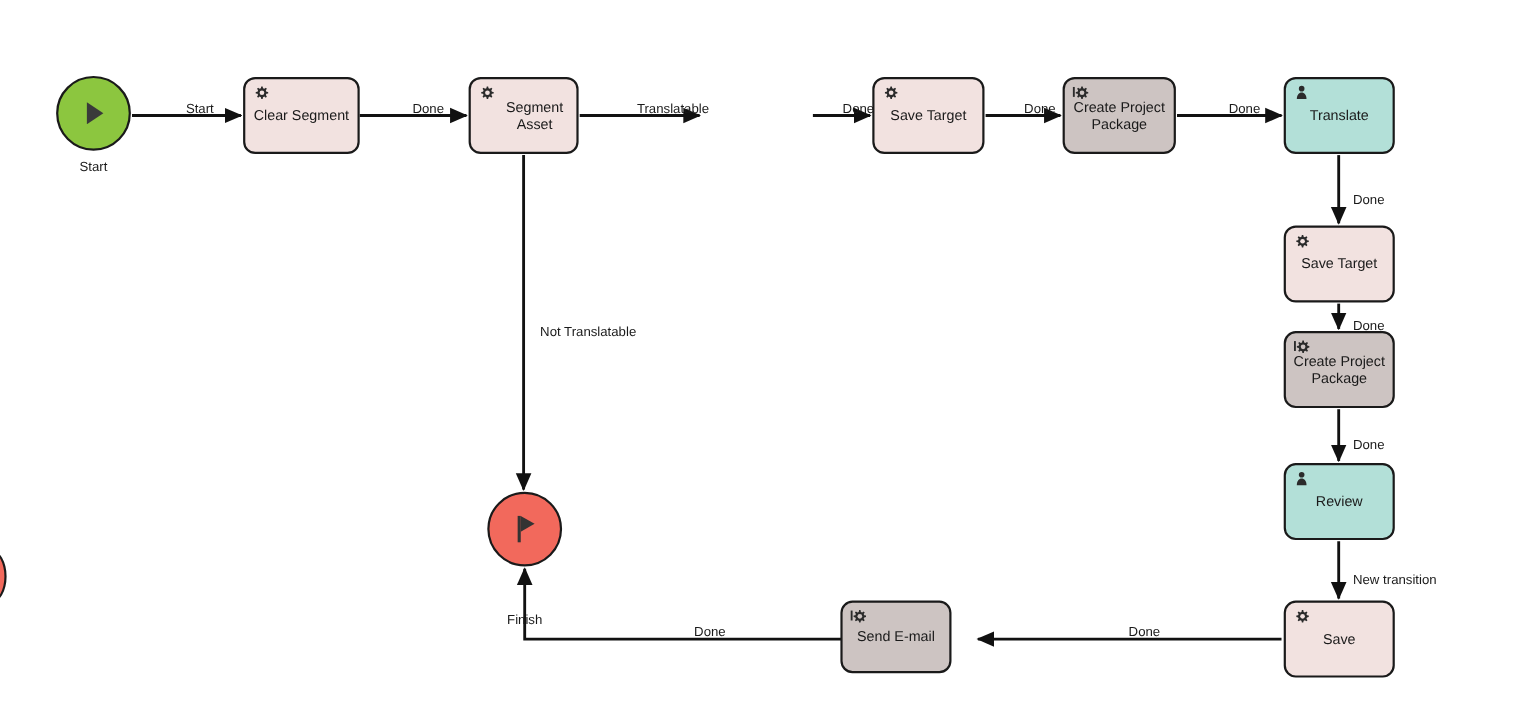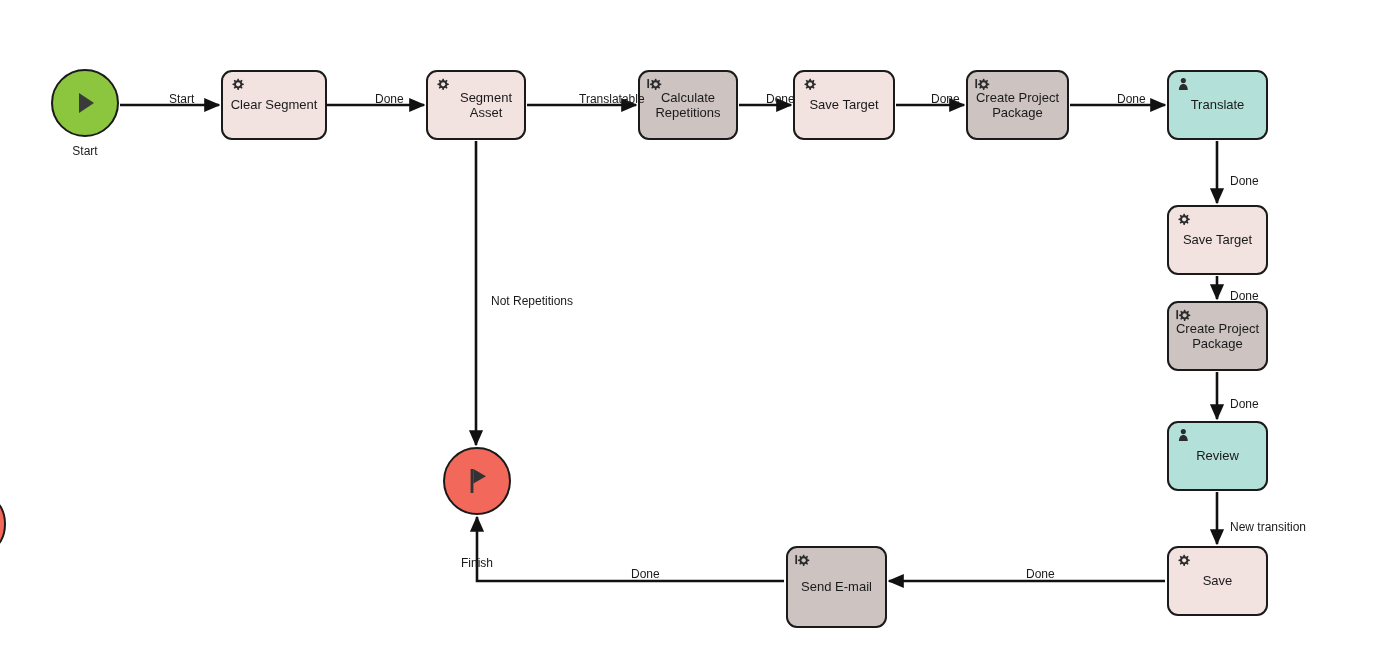--- a/index.html
+++ b/index.html
@@ -146,91 +146,82 @@
   </div>
 
   <div class="node service" style="left:426px; top:70px; width:100px; height:70px;padding-left:26px;">
     <svg class="node-icon" viewBox="0 0 20 20">
       <path fill="#2b2b2b" d="M10 3.1 L11.5 3.1 L11.9 5.0 L13.3 5.6 L14.9 4.5 L16.0 5.6 L14.9 7.2 L15.5 8.6 L17.4 9.0 L17.4 10.5 L15.5 10.9 L14.9 12.3 L16.0 13.9 L14.9 15.0 L13.3 13.9 L11.9 14.5 L11.5 16.4 L10.0 16.4 L9.6 14.5 L8.2 13.9 L6.6 15.0 L5.5 13.9 L6.6 12.3 L6.0 10.9 L4.1 10.5 L4.1 9.0 L6.0 8.6 L6.6 7.2 L5.5 5.6 L6.6 4.5 L8.2 5.6 L9.6 5.0 Z"></path>
       <circle cx="10.75" cy="9.75" r="2.5" fill="#f2e2e0"></circle>
     </svg>
     <span class="label">Segment Asset</span>
   </div>
 
-  <div class="node script" style="left:638px; top:70px; width:100px; height:70px;">
+
+  <div class="node service" style="left:793px; top:70px; width:102px; height:70px;">
+    <svg class="node-icon" viewBox="0 0 20 20">
+      <path fill="#2b2b2b" d="M10 3.1 L11.5 3.1 L11.9 5.0 L13.3 5.6 L14.9 4.5 L16.0 5.6 L14.9 7.2 L15.5 8.6 L17.4 9.0 L17.4 10.5 L15.5 10.9 L14.9 12.3 L16.0 13.9 L14.9 15.0 L13.3 13.9 L11.9 14.5 L11.5 16.4 L10.0 16.4 L9.6 14.5 L8.2 13.9 L6.6 15.0 L5.5 13.9 L6.6 12.3 L6.0 10.9 L4.1 10.5 L4.1 9.0 L6.0 8.6 L6.6 7.2 L5.5 5.6 L6.6 4.5 L8.2 5.6 L9.6 5.0 Z"></path>
+      <circle cx="10.75" cy="9.75" r="2.5" fill="#f2e2e0"></circle>
+    </svg>
+    <span class="label">Save Target</span>
+  </div>
+
+  <div class="node script" style="left:966px; top:70px; width:103px; height:70px;">
     <svg class="node-icon" viewBox="0 0 20 20">
       <rect x="1.6" y="3.6" width="2.0" height="10.6" fill="#2b2b2b"></rect>
       <path fill="#2b2b2b" d="M10.6 3.1 L12.1 3.1 L12.5 5.0 L13.9 5.6 L15.5 4.5 L16.6 5.6 L15.5 7.2 L16.1 8.6 L18.0 9.0 L18.0 10.5 L16.1 10.9 L15.5 12.3 L16.6 13.9 L15.5 15.0 L13.9 13.9 L12.5 14.5 L12.1 16.4 L10.6 16.4 L10.2 14.5 L8.8 13.9 L7.2 15.0 L6.1 13.9 L7.2 12.3 L6.6 10.9 L4.7 10.5 L4.7 9.0 L6.6 8.6 L7.2 7.2 L6.1 5.6 L7.2 4.5 L8.8 5.6 L10.2 5.0 Z"></path>
       <circle cx="11.35" cy="9.75" r="2.5" fill="#cdc4c2"></circle>
     </svg>
-    <span class="label">Calculate
-Repetitions</span>
-  </div>
-
-  <div class="node service" style="left:793px; top:70px; width:102px; height:70px;">
+    <span class="label">Create Project
+Package</span>
+  </div>
+
+  <div class="node manual" style="left:1167px; top:70px; width:101px; height:70px;text-align:center;">
+    <svg class="node-icon" viewBox="0 0 20 20">
+      <circle cx="9.8" cy="5.4" r="3.0" fill="#2b2b2b"></circle>
+      <path fill="#2b2b2b" d="M4.6 16.6 C 4.6 11.8 7.0 9.4 9.8 9.4 C 12.6 9.4 15.0 11.8 15.0 16.6 Z"></path>
+    </svg>
+    <span class="label">Translate</span>
+  </div>
+
+  <div class="node service" style="left:1167px; top:205px; width:101px; height:70px;">
     <svg class="node-icon" viewBox="0 0 20 20">
       <path fill="#2b2b2b" d="M10 3.1 L11.5 3.1 L11.9 5.0 L13.3 5.6 L14.9 4.5 L16.0 5.6 L14.9 7.2 L15.5 8.6 L17.4 9.0 L17.4 10.5 L15.5 10.9 L14.9 12.3 L16.0 13.9 L14.9 15.0 L13.3 13.9 L11.9 14.5 L11.5 16.4 L10.0 16.4 L9.6 14.5 L8.2 13.9 L6.6 15.0 L5.5 13.9 L6.6 12.3 L6.0 10.9 L4.1 10.5 L4.1 9.0 L6.0 8.6 L6.6 7.2 L5.5 5.6 L6.6 4.5 L8.2 5.6 L9.6 5.0 Z"></path>
       <circle cx="10.75" cy="9.75" r="2.5" fill="#f2e2e0"></circle>
     </svg>
     <span class="label">Save Target</span>
   </div>
 
-  <div class="node script" style="left:966px; top:70px; width:103px; height:70px;">
+  <div class="node script" style="left:1167px; top:301px; width:101px; height:70px;">
     <svg class="node-icon" viewBox="0 0 20 20">
       <rect x="1.6" y="3.6" width="2.0" height="10.6" fill="#2b2b2b"></rect>
       <path fill="#2b2b2b" d="M10.6 3.1 L12.1 3.1 L12.5 5.0 L13.9 5.6 L15.5 4.5 L16.6 5.6 L15.5 7.2 L16.1 8.6 L18.0 9.0 L18.0 10.5 L16.1 10.9 L15.5 12.3 L16.6 13.9 L15.5 15.0 L13.9 13.9 L12.5 14.5 L12.1 16.4 L10.6 16.4 L10.2 14.5 L8.8 13.9 L7.2 15.0 L6.1 13.9 L7.2 12.3 L6.6 10.9 L4.7 10.5 L4.7 9.0 L6.6 8.6 L7.2 7.2 L6.1 5.6 L7.2 4.5 L8.8 5.6 L10.2 5.0 Z"></path>
       <circle cx="11.35" cy="9.75" r="2.5" fill="#cdc4c2"></circle>
     </svg>
     <span class="label">Create Project
 Package</span>
   </div>
 
-  <div class="node manual" style="left:1167px; top:70px; width:101px; height:70px;text-align:center;">
+  <div class="node manual" style="left:1167px; top:421px; width:101px; height:70px;">
     <svg class="node-icon" viewBox="0 0 20 20">
       <circle cx="9.8" cy="5.4" r="3.0" fill="#2b2b2b"></circle>
       <path fill="#2b2b2b" d="M4.6 16.6 C 4.6 11.8 7.0 9.4 9.8 9.4 C 12.6 9.4 15.0 11.8 15.0 16.6 Z"></path>
     </svg>
-    <span class="label">Translate</span>
-  </div>
-
-  <div class="node service" style="left:1167px; top:205px; width:101px; height:70px;">
-    <svg class="node-icon" viewBox="0 0 20 20">
-      <path fill="#2b2b2b" d="M10 3.1 L11.5 3.1 L11.9 5.0 L13.3 5.6 L14.9 4.5 L16.0 5.6 L14.9 7.2 L15.5 8.6 L17.4 9.0 L17.4 10.5 L15.5 10.9 L14.9 12.3 L16.0 13.9 L14.9 15.0 L13.3 13.9 L11.9 14.5 L11.5 16.4 L10.0 16.4 L9.6 14.5 L8.2 13.9 L6.6 15.0 L5.5 13.9 L6.6 12.3 L6.0 10.9 L4.1 10.5 L4.1 9.0 L6.0 8.6 L6.6 7.2 L5.5 5.6 L6.6 4.5 L8.2 5.6 L9.6 5.0 Z"></path>
-      <circle cx="10.75" cy="9.75" r="2.5" fill="#f2e2e0"></circle>
-    </svg>
-    <span class="label">Save Target</span>
-  </div>
-
-  <div class="node script" style="left:1167px; top:301px; width:101px; height:70px;">
-    <svg class="node-icon" viewBox="0 0 20 20">
-      <rect x="1.6" y="3.6" width="2.0" height="10.6" fill="#2b2b2b"></rect>
-      <path fill="#2b2b2b" d="M10.6 3.1 L12.1 3.1 L12.5 5.0 L13.9 5.6 L15.5 4.5 L16.6 5.6 L15.5 7.2 L16.1 8.6 L18.0 9.0 L18.0 10.5 L16.1 10.9 L15.5 12.3 L16.6 13.9 L15.5 15.0 L13.9 13.9 L12.5 14.5 L12.1 16.4 L10.6 16.4 L10.2 14.5 L8.8 13.9 L7.2 15.0 L6.1 13.9 L7.2 12.3 L6.6 10.9 L4.7 10.5 L4.7 9.0 L6.6 8.6 L7.2 7.2 L6.1 5.6 L7.2 4.5 L8.8 5.6 L10.2 5.0 Z"></path>
-      <circle cx="11.35" cy="9.75" r="2.5" fill="#cdc4c2"></circle>
-    </svg>
-    <span class="label">Create Project
-Package</span>
-  </div>
-
-  <div class="node manual" style="left:1167px; top:421px; width:101px; height:70px;">
-    <svg class="node-icon" viewBox="0 0 20 20">
-      <circle cx="9.8" cy="5.4" r="3.0" fill="#2b2b2b"></circle>
-      <path fill="#2b2b2b" d="M4.6 16.6 C 4.6 11.8 7.0 9.4 9.8 9.4 C 12.6 9.4 15.0 11.8 15.0 16.6 Z"></path>
-    </svg>
     <span class="label">Review</span>
   </div>
 
   <div class="node service" style="left:1167px; top:546px; width:101px; height:70px;">
     <svg class="node-icon" viewBox="0 0 20 20">
       <path fill="#2b2b2b" d="M10 3.1 L11.5 3.1 L11.9 5.0 L13.3 5.6 L14.9 4.5 L16.0 5.6 L14.9 7.2 L15.5 8.6 L17.4 9.0 L17.4 10.5 L15.5 10.9 L14.9 12.3 L16.0 13.9 L14.9 15.0 L13.3 13.9 L11.9 14.5 L11.5 16.4 L10.0 16.4 L9.6 14.5 L8.2 13.9 L6.6 15.0 L5.5 13.9 L6.6 12.3 L6.0 10.9 L4.1 10.5 L4.1 9.0 L6.0 8.6 L6.6 7.2 L5.5 5.6 L6.6 4.5 L8.2 5.6 L9.6 5.0 Z"></path>
       <circle cx="10.75" cy="9.75" r="2.5" fill="#f2e2e0"></circle>
     </svg>
     <span class="label">Save</span>
   </div>
 
-  <div class="node script" style="left:786px; top:546px; width:101px; height:82px;">
+  <div class="node script" style="left:764px; top:546px; width:101px; height:66px;">
     <svg class="node-icon" viewBox="0 0 20 20">
       <rect x="1.6" y="3.6" width="2.0" height="10.6" fill="#2b2b2b"></rect>
       <path fill="#2b2b2b" d="M10.6 3.1 L12.1 3.1 L12.5 5.0 L13.9 5.6 L15.5 4.5 L16.6 5.6 L15.5 7.2 L16.1 8.6 L18.0 9.0 L18.0 10.5 L16.1 10.9 L15.5 12.3 L16.6 13.9 L15.5 15.0 L13.9 13.9 L12.5 14.5 L12.1 16.4 L10.6 16.4 L10.2 14.5 L8.8 13.9 L7.2 15.0 L6.1 13.9 L7.2 12.3 L6.6 10.9 L4.7 10.5 L4.7 9.0 L6.6 8.6 L7.2 7.2 L6.1 5.6 L7.2 4.5 L8.8 5.6 L10.2 5.0 Z"></path>
       <circle cx="11.35" cy="9.75" r="2.5" fill="#cdc4c2"></circle>
     </svg>
     <span class="label">Send E-mail</span>
   </div>
 
   <div class="event finish" style="left:443px; top:447px; width:68px; height:68px;">
     <svg width="30" height="32" viewBox="0 0 30 32">
@@ -247,15 +238,15 @@
   <div class="edge-label" style="left:579px;  top:92px;">Translatable</div>
   <div class="edge-label" style="left:766px;  top:92px;">Done</div>
   <div class="edge-label" style="left:931px;  top:92px;">Done</div>
   <div class="edge-label" style="left:1117px; top:92px;">Done</div>
   <div class="edge-label" style="left:1230px; top:174px;">Done</div>
   <div class="edge-label" style="left:1230px; top:289px;">Done</div>
   <div class="edge-label" style="left:1230px; top:397px;">Done</div>
   <div class="edge-label" style="left:1230px; top:520px;">New transition</div>
   <div class="edge-label" style="left:1026px; top:567px;">Done</div>
   <div class="edge-label" style="left:631px;  top:567px;">Done</div>
-  <div class="edge-label" style="left:491px;  top:294px;">Not Repetitions</div>
+  <div class="edge-label" style="left:491px;  top:294px;">Not Translatable</div>
 
 </div>
 
 </body></html>

